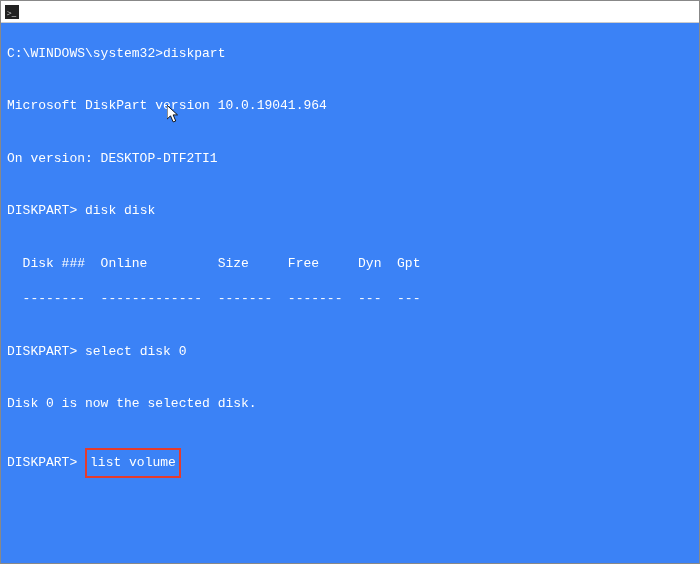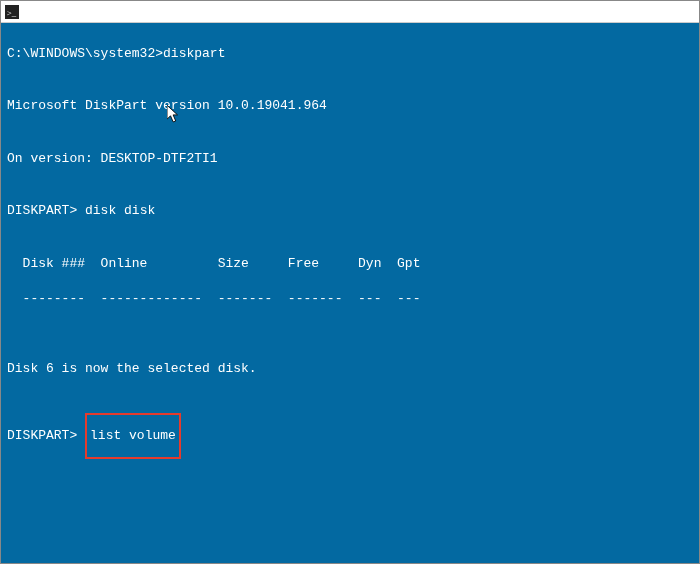--- a/index.html
+++ b/index.html
@@ -41,32 +41,32 @@
       display: inline-flex;
       align-items: center;
       justify-content: center;
     }
     .title-icon svg {
       width: 14px;
       height: 14px;
     }
     .console {
       flex: 1;
-      background: #0369a1;
+      background: #3b82f6;
       color: #fff;
       padding: 4px 6px;
       white-space: pre;
       line-height: 1.35;
       font-size: 13px;
       letter-spacing: 0px;
       overflow: hidden;
     }
     .hl {
       border: 2px solid #e53b2c;
-      padding: 12px 3px;
+      padding: 4px 3px;
       display: inline-block;
     }
     .cursor-pointer {
       position: absolute;
       top: 105px;
       left: 167px;
       width: 14px;
       height: 18px;
       pointer-events: none;
     }
@@ -92,22 +92,23 @@
 <span class="line"></span>
 <span class="line">Microsoft DiskPart version 10.0.19041.964</span>
 <span class="line"></span>
 <span class="line">On version: DESKTOP-DTF2TI1</span>
 <span class="line"></span>
 <span class="line"><span>DISKPART&gt;</span><span> disk disk</span></span>
 <span class="line"></span>
 <span class="line">  Disk ###  Online         Size     Free     Dyn  Gpt</span>
 <span class="line">  --------  -------------  -------  -------  ---  ---</span>
 <span class="line"></span>
+<span class="line"><span>DISKPART&gt;</span><span> select disk 0</span></span>
 <span class="line"></span>
-<span class="line">Disk 6 is now the selected disk.</span>
+<span class="line">Disk 0 is now the selected disk.</span>
 <span class="line"></span>
 <span class="line"><span>DISKPART&gt;</span> <span class="hl"><span>list volume</span></span></span>
 <span class="line"></span>
 
 
 
 
 
 
 

